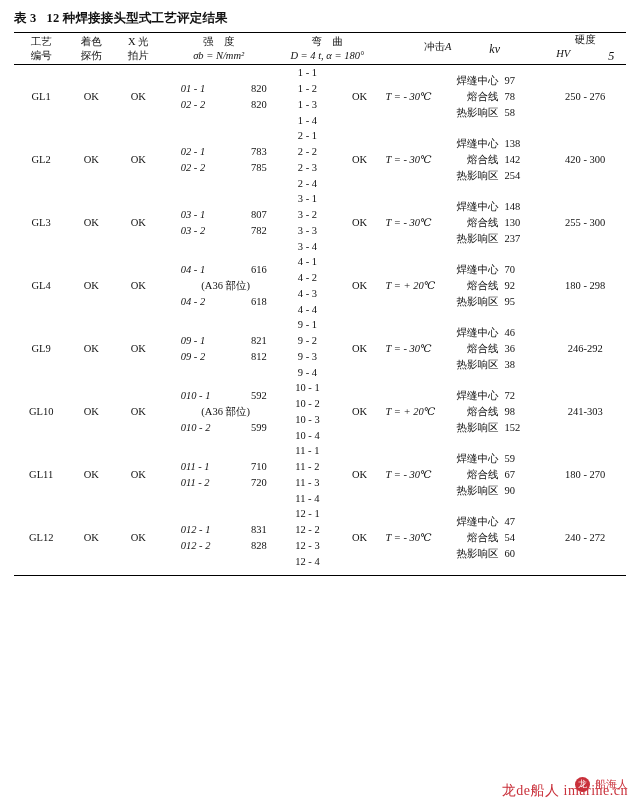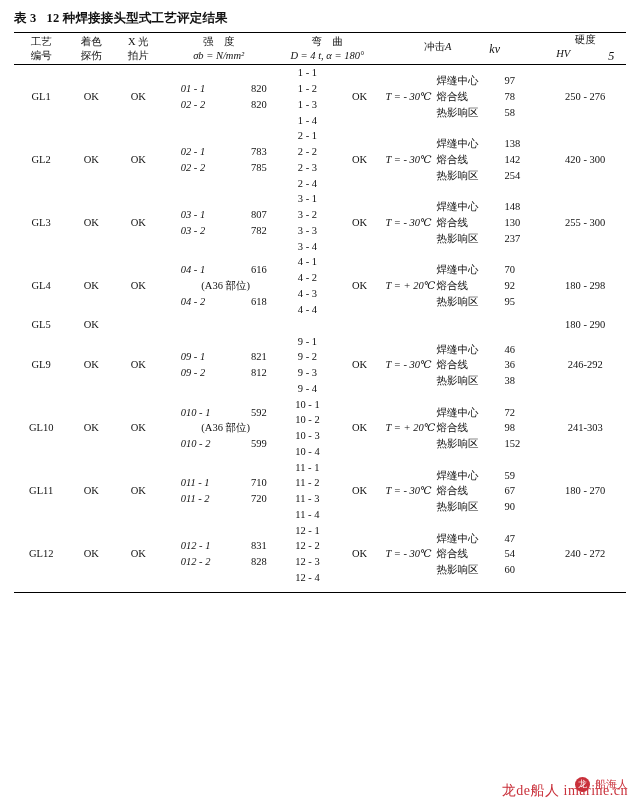--- a/index.html
+++ b/index.html
@@ -70,21 +70,21 @@
   .col-impact { width: 158px; }
   .col-hard   { width: 78px; }
 
   .strline { white-space: nowrap; }
   .strline .a { display: inline-block; width: 46px; text-align: left; font-style: italic; }
   .strline .b { display: inline-block; width: 40px; text-align: right; }
   .note { display: inline-block; padding-left: 4px; }
 
   .bendlist div { line-height: 1.5; }
   .impact-line { white-space: nowrap; }
-  .impact-line .lbl { display: inline-block; width: 62px; text-align: left; }
+  .impact-line .lbl { display: inline-block; width: 62px; text-align: right; }
   .impact-line .val { display: inline-block; width: 34px; text-align: left; padding-left: 6px; }
   .impact-block { display: inline-block; text-align: left; }
   .temp { white-space: nowrap; font-style: italic; }
 
   .short-row td { padding: 0; line-height: 1.55; }
 
   .watermark {
     position: absolute;
     right: 12px;
     bottom: 6px;
@@ -267,30 +267,20 @@
               <span class="temp">T = + 20℃</span>
               <span class="impact-block">
                 <div class="impact-line"><span class="lbl">焊缝中心</span><span class="val">70</span></div>
                 <div class="impact-line"><span class="lbl">熔合线</span><span class="val">92</span></div>
                 <div class="impact-line"><span class="lbl">热影响区</span><span class="val">95</span></div>
               </span>
             </div>
           </td>
           <td>180 - 298</td>
         </tr>
-        <tr class="short-row">
-          <td>GL5</td>
-          <td>OK</td>
-          <td></td>
-          <td class="col-str"></td>
-          <td class="bendlist"></td>
-          <td></td>
-          <td></td>
-          <td>180 - 290</td>
-        </tr>
         <tr>
           <td>GL9</td>
           <td>OK</td>
           <td>OK</td>
           <td class="col-str">
             <div class="strline"><span class="a">09 - 1</span><span class="b">821</span></div>
             <div class="strline"><span class="a">09 - 2</span><span class="b">812</span></div>
           </td>
           <td class="bendlist">
             <div>9 - 1</div>

